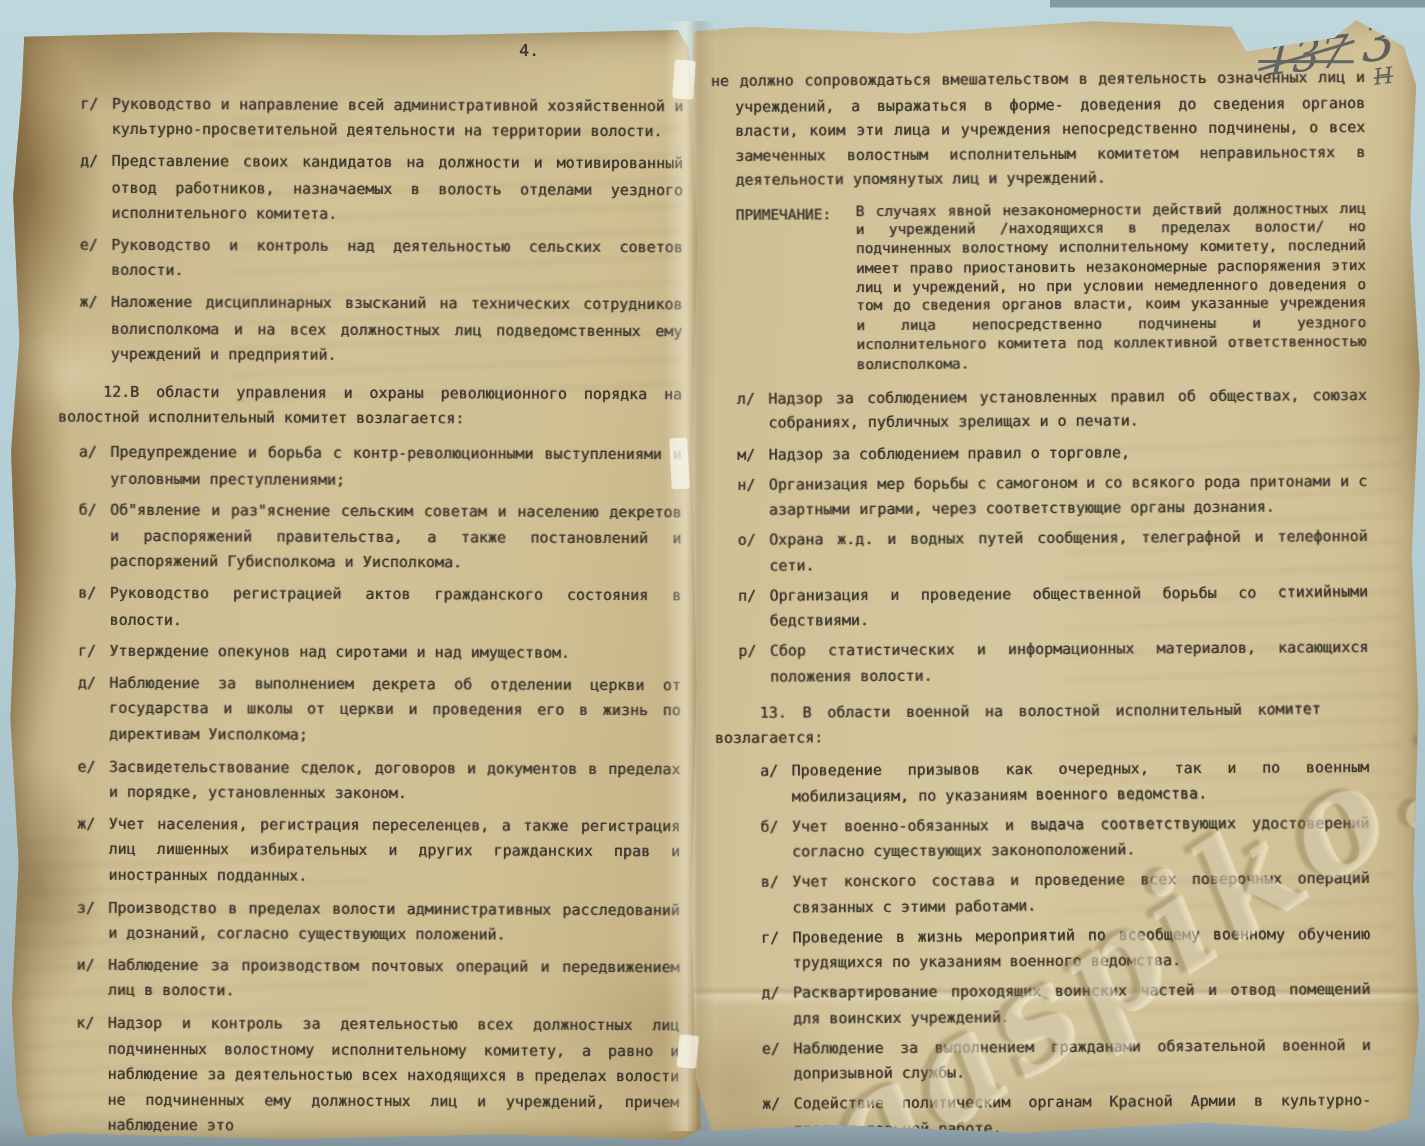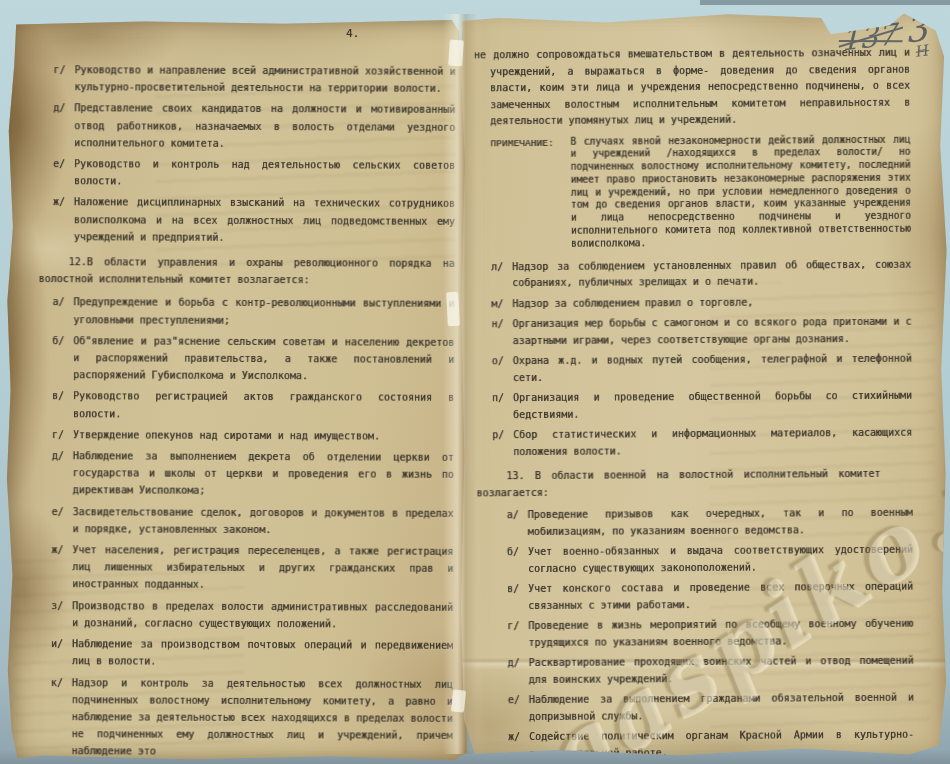--- a/index.html
+++ b/index.html
@@ -52,21 +52,21 @@
 
   .pageno{position:absolute;left:340px;top:7px;font-size:11px;color:#3b352c;text-shadow:0.3px 0.3px 0.4px rgba(59,53,44,0.7);}
 
   .item{display:flex;margin-bottom:4px;}
   .mk{flex:0 0 21px;}
   .bd{flex:1;text-align:justify;}
   .sec{margin:8px 0 6px -14px;text-indent:30px;text-align:justify;width:416px;}
   .sec13{margin:8px 0 6px -14px;text-indent:30px;text-align:justify;width:404px;}
   .cont{margin:0 0 6px 2px;text-indent:-16px;text-align:justify;}
   .note{display:flex;margin:2px 0 8px 2px;}
-  .note-label{flex:0 0 80px;font-size:9.6px;font-family:Liberation Mono, monospace;}
+  .note-label{flex:0 0 80px;font-size:9.6px;}
   .note-body{flex:1;font-size:9.6px;line-height:12.8px;text-align:justify;}
   .r-items1 .item{margin-left:2px;}
   .r-items2 .item{margin-left:16px;}
 
   .hw{position:absolute;right:16px;top:6px;display:flex;gap:10px;align-items:flex-start;
     transform:rotate(-7deg);color:#4f555b;opacity:.88;font-family:"DejaVu Serif","Liberation Serif",serif;font-style:italic;}
   .hw-old{position:relative;font-size:29px;transform:skewX(-10deg);}
   .hw-old::before,.hw-old::after{content:"";position:absolute;left:-5px;right:-5px;top:46%;height:2px;background:#565c61;}
   .hw-old::before{transform:rotate(-10deg);}
   .hw-old::after{transform:rotate(7deg);top:58%;}

